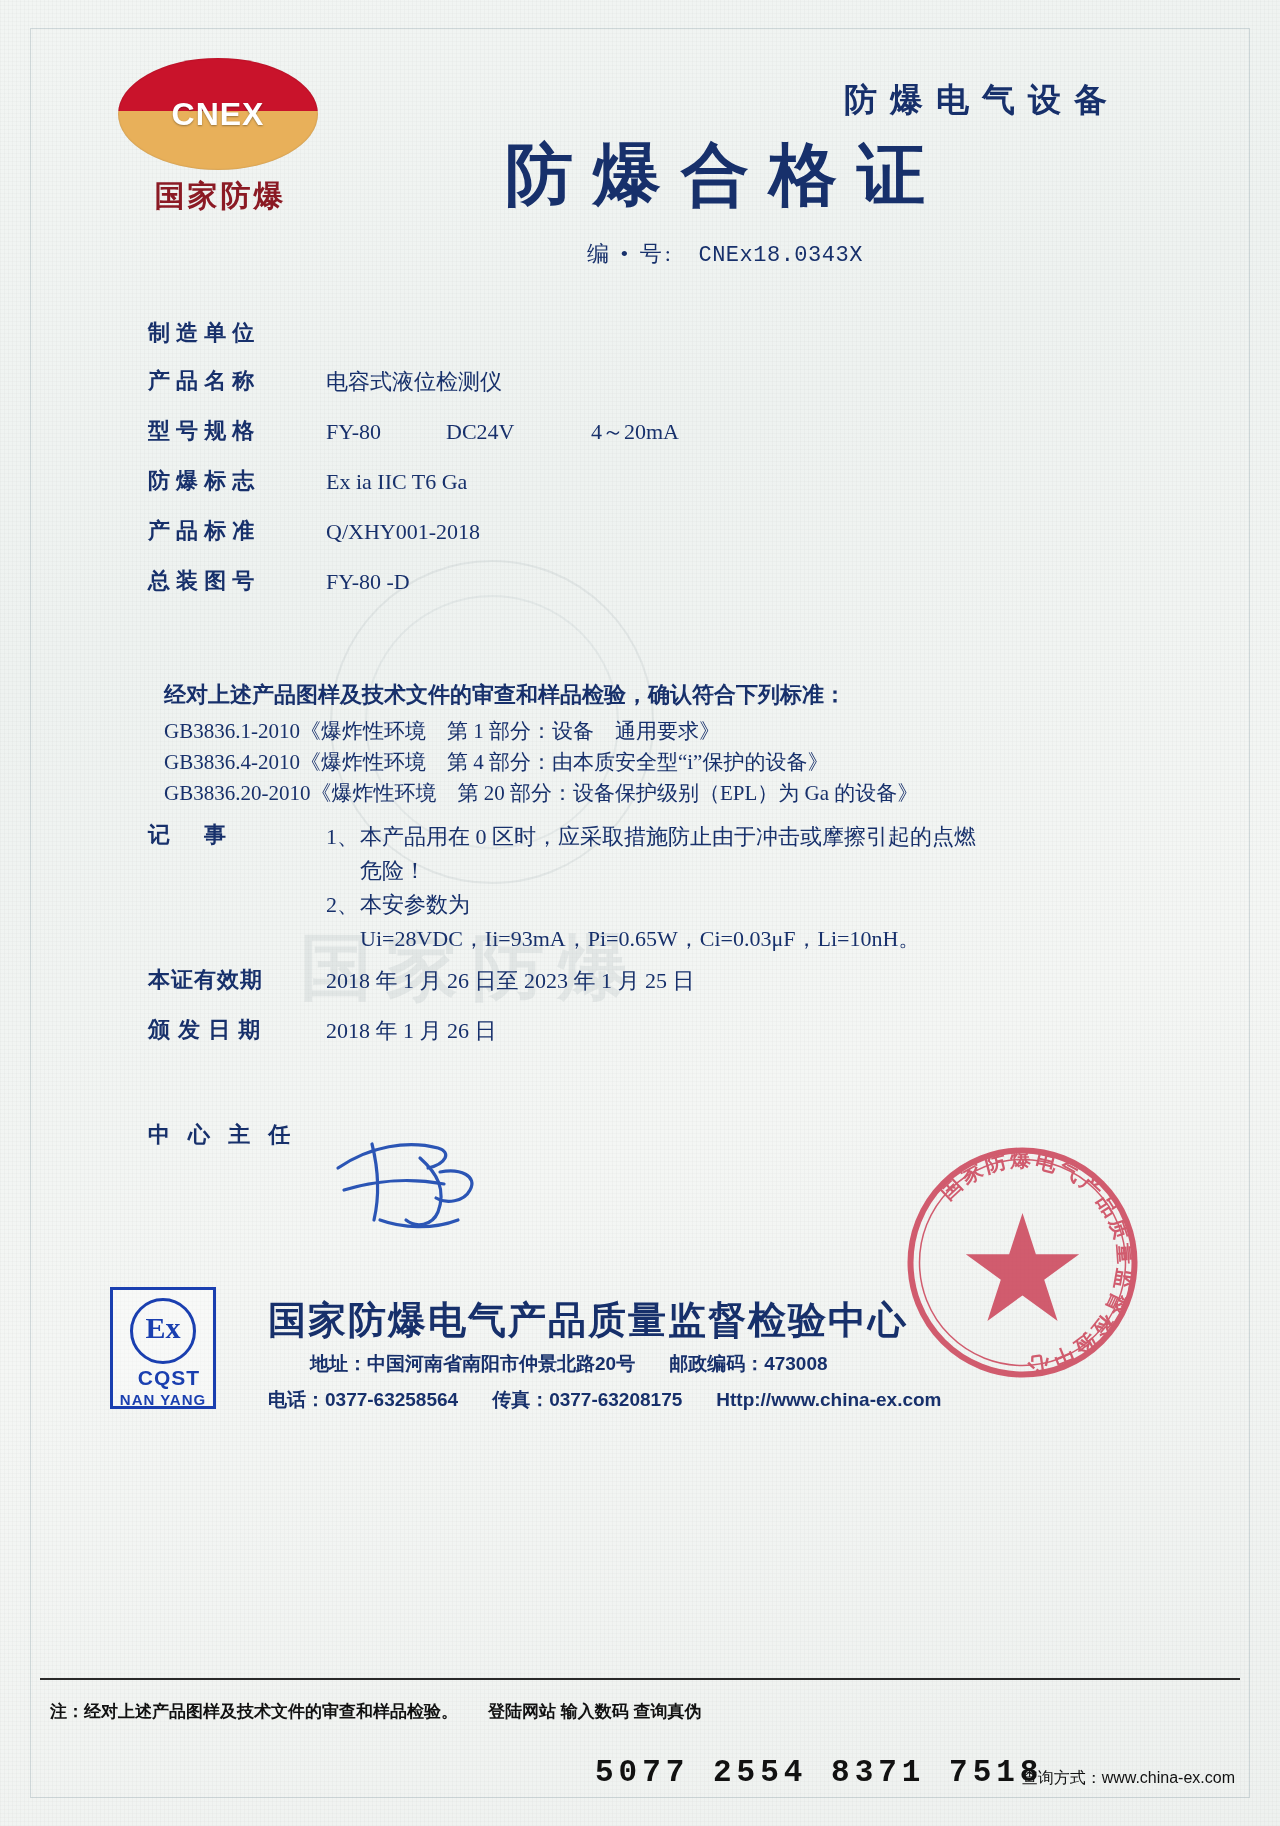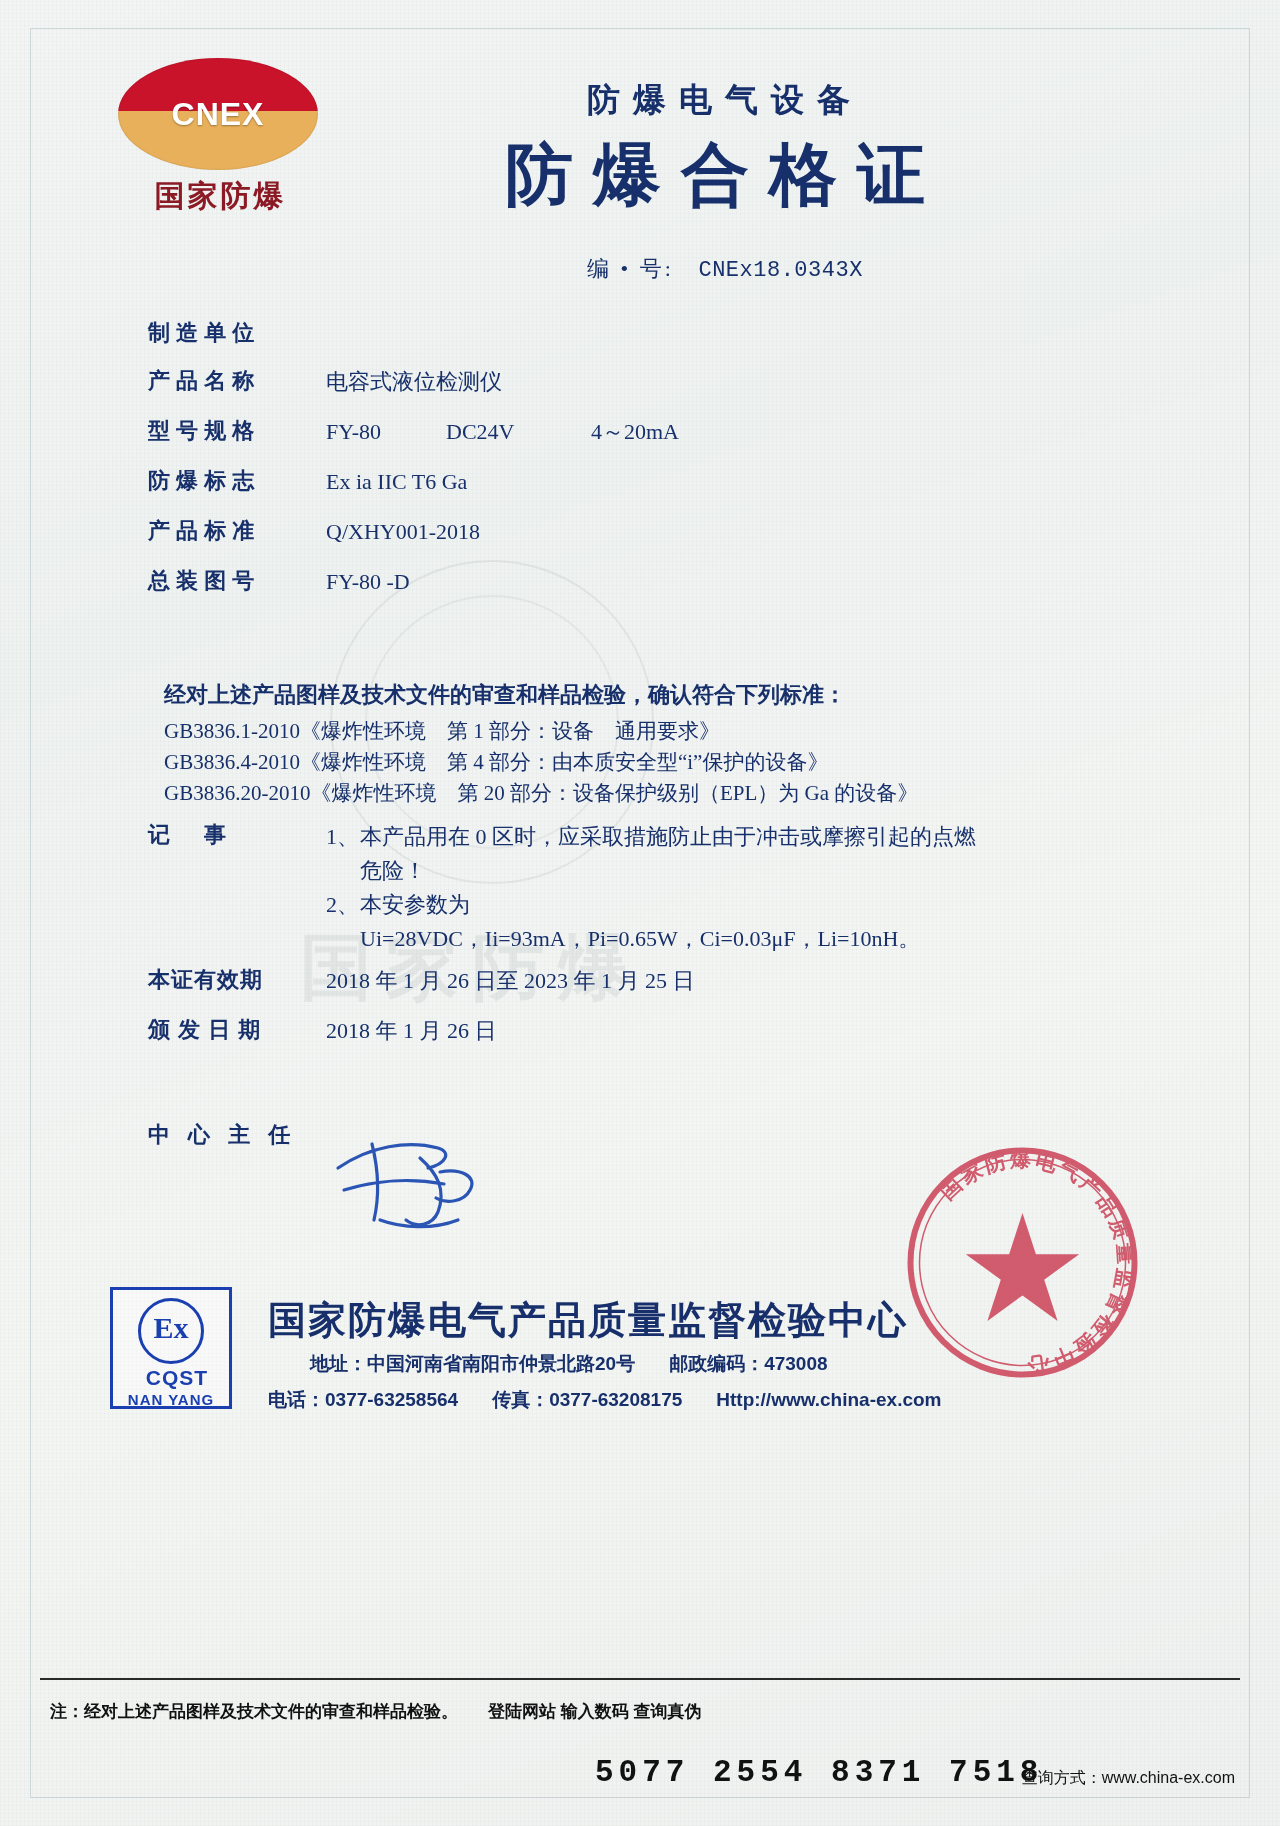--- a/index.html
+++ b/index.html
@@ -89,21 +89,21 @@
     font-weight: bold;
     letter-spacing: 3px;
     color: #8b1a24;
     font-family: "Liberation Sans", sans-serif;
   }
   .title-small {
     position: absolute;
     left: 330px;
     top: 28px;
     width: 790px;
-    text-align: center;
+    text-align: right;
     font-size: 33px;
     font-weight: bold;
     letter-spacing: 13px;
     color: #17306b;
     font-family: "Liberation Sans", sans-serif;
   }
   .title-big {
     position: absolute;
     left: 330px;
     top: 80px;
@@ -111,21 +111,21 @@
     text-align: center;
     font-size: 68px;
     font-weight: bold;
     letter-spacing: 20px;
     color: #17306b;
     font-family: "Liberation Sans", sans-serif;
   }
   .cert-no {
     position: absolute;
     left: 330px;
-    top: 204px;
+    top: 189px;
     width: 790px;
     text-align: center;
     font-size: 22px;
     color: #17306b;
     letter-spacing: 1px;
   }
   .cert-no .label { letter-spacing: 3px; margin-right: 18px; }
   .cert-no .val { font-family: "Liberation Mono", monospace; letter-spacing: 0.5px; }
 
   
@@ -245,21 +245,21 @@
   
   .org {
     position: absolute;
     left: 110px;
     top: 1285px;
     width: 1060px;
   }
   .ex-badge {
     position: absolute;
     left: 0; top: 2px;
-    width: 122px;
+    width: 106px;
     height: 122px;
     border: 3px solid #1a3fb0;
     box-sizing: border-box;
     text-align: center;
     background: rgba(255,255,255,0.35);
   }
   .ex-badge .ex-circle {
     width: 60px; height: 60px;
     border: 3px solid #1a3fb0;
     border-radius: 50%;

